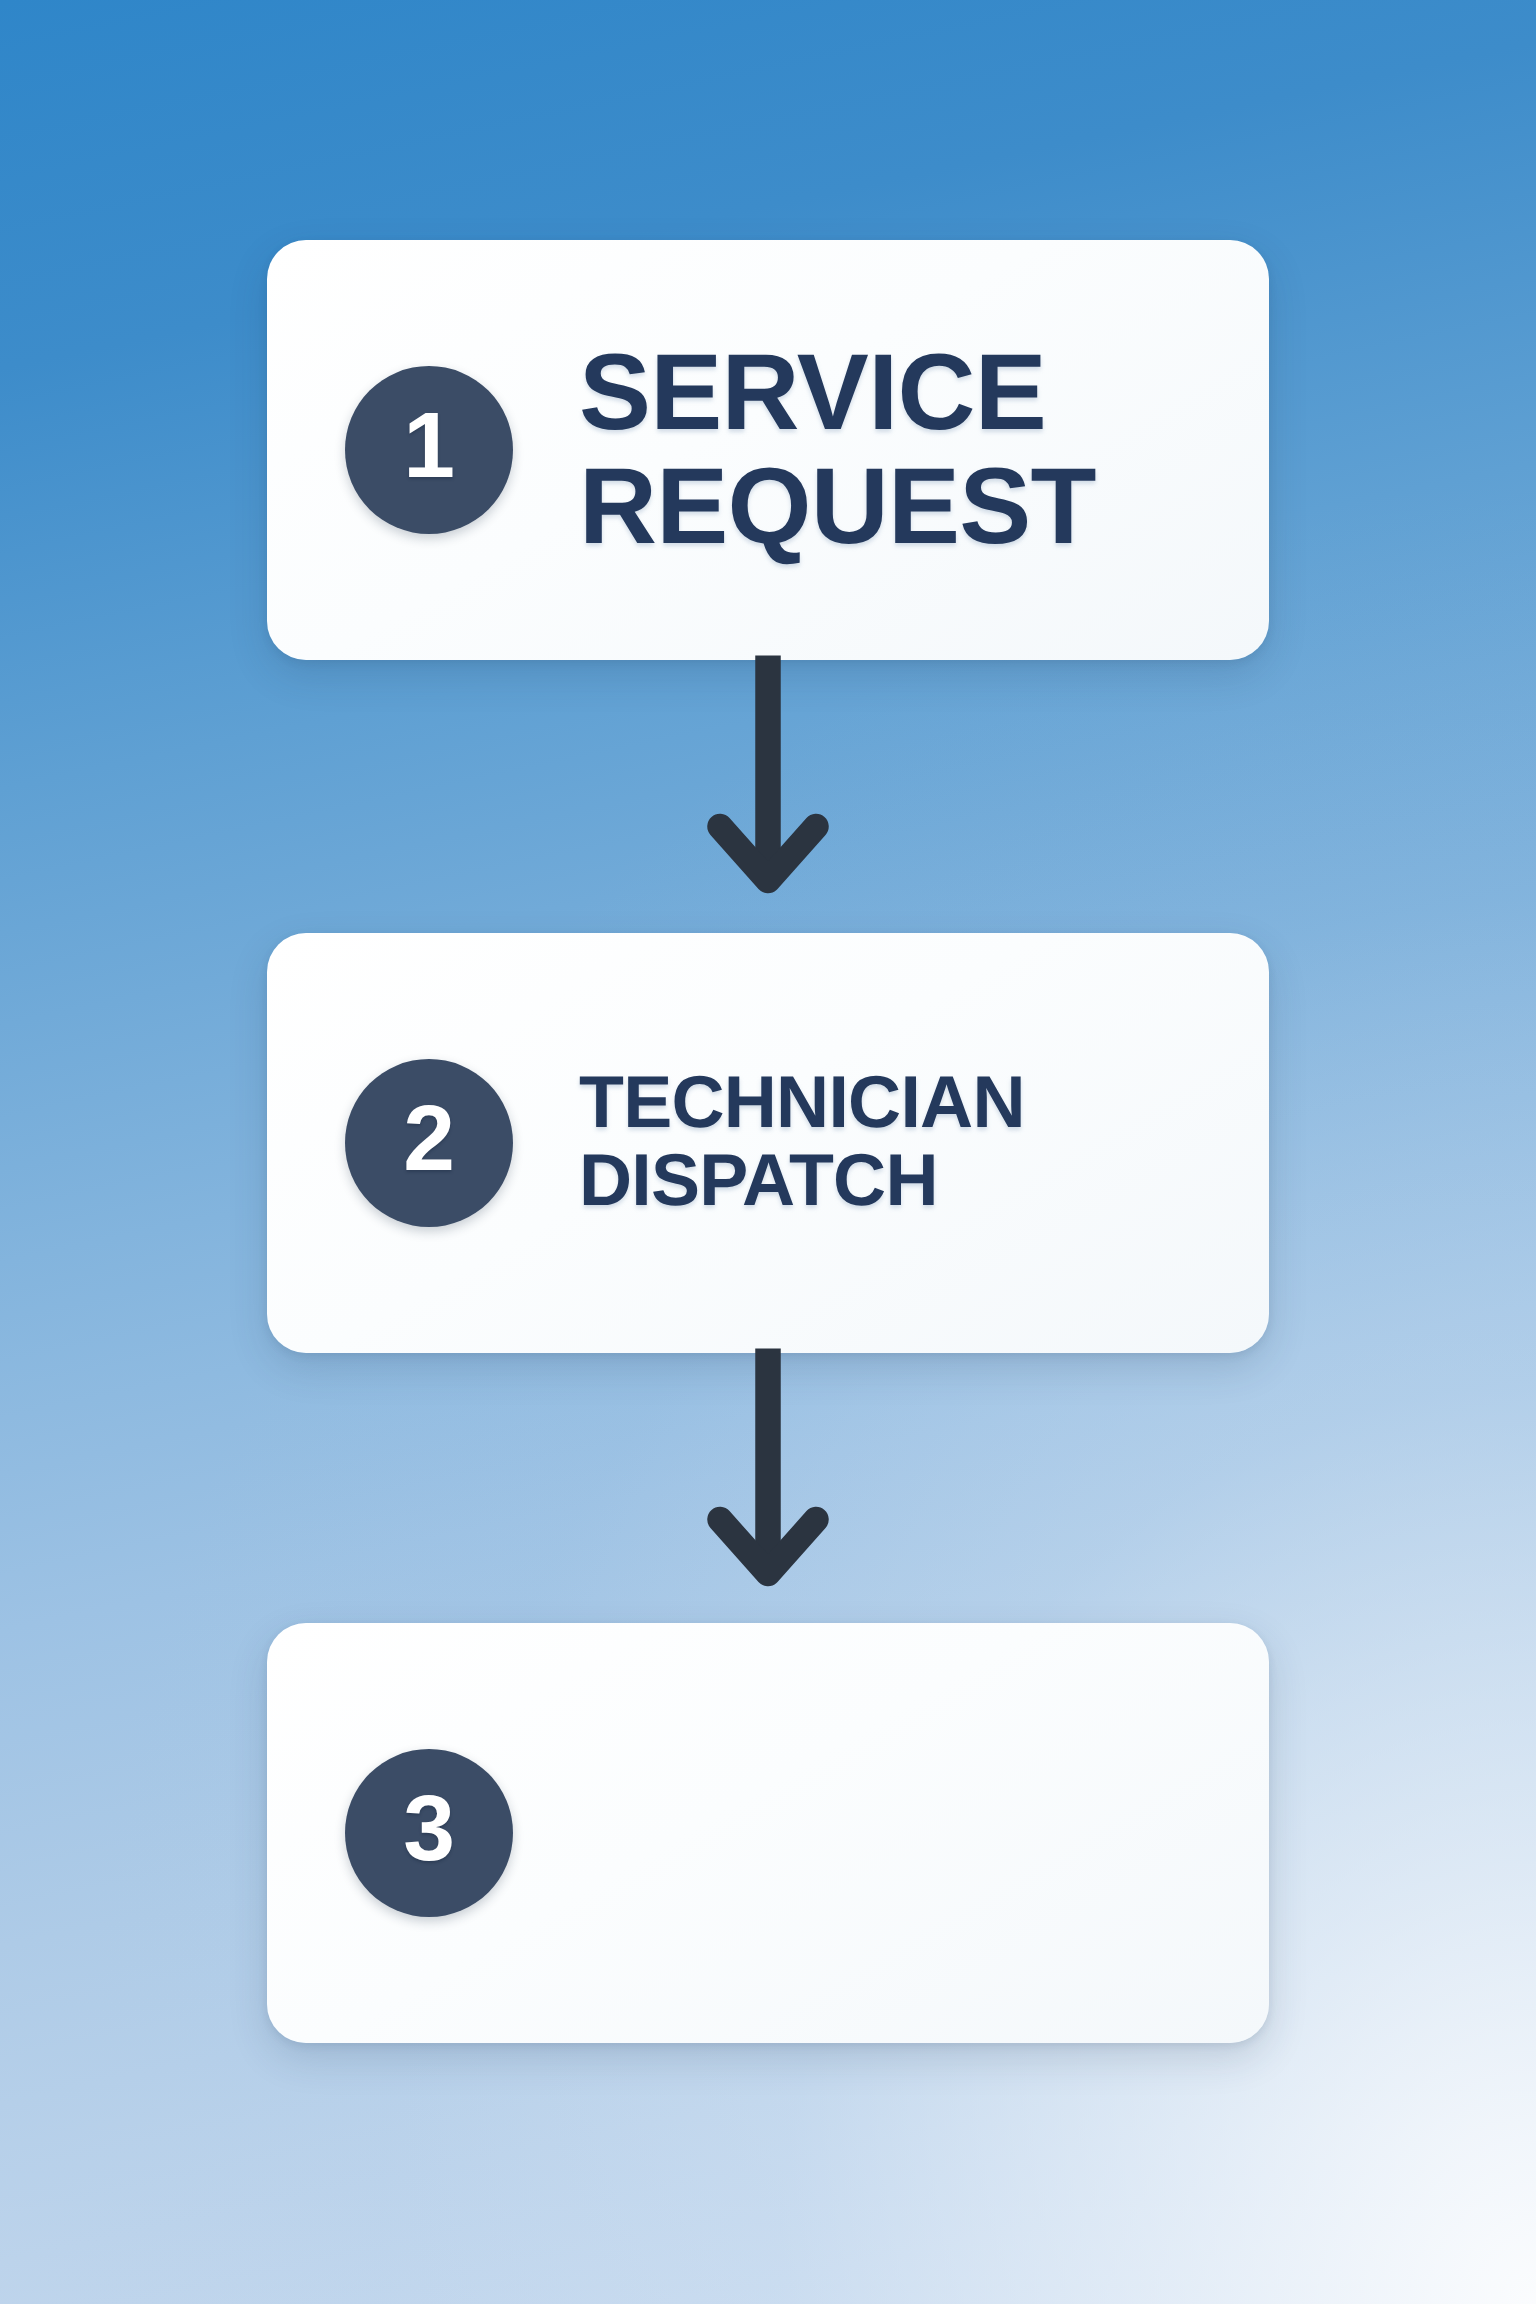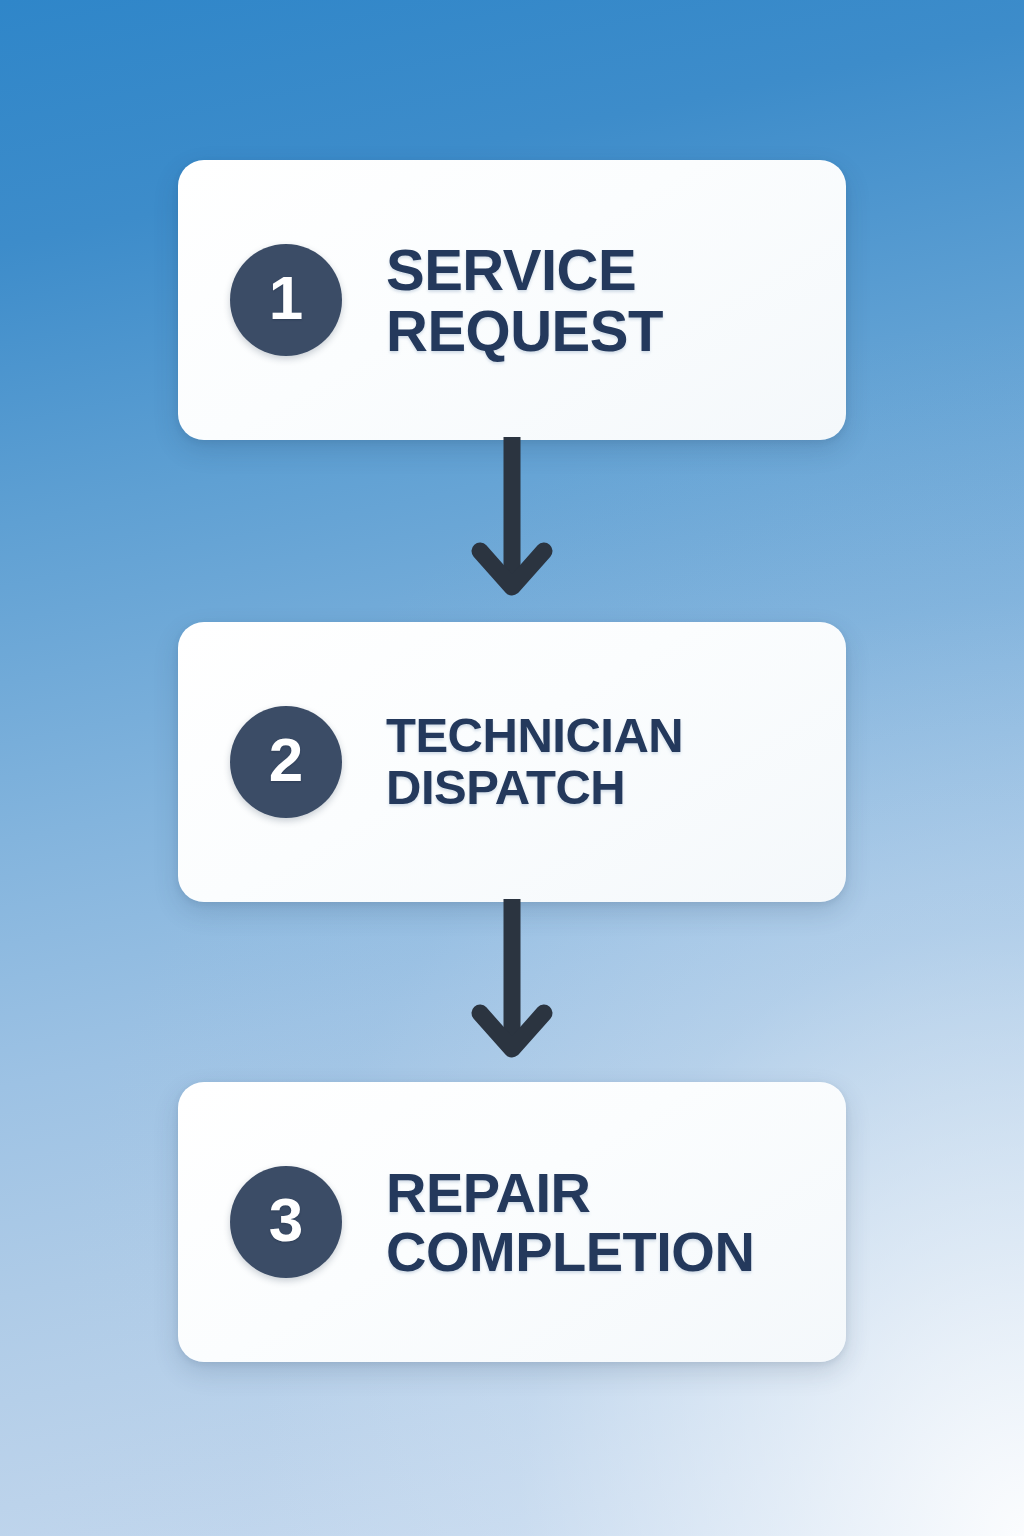--- a/index.html
+++ b/index.html
@@ -89,21 +89,21 @@
     letter-spacing: 0px;
     font-family: "Liberation Sans", sans-serif;
     transform: translateY(-2px);
     text-shadow: 0 1px 2px rgba(20, 34, 56, 0.35);
   }
 
   
   .step-label {
     margin-left: 44px;
     color: #24395c;
-    font-size: 58px;
+    font-size: 72px;
     font-weight: 700;
     line-height: 1.06;
     letter-spacing: -0.5px;
     text-transform: uppercase;
     font-family: "Liberation Sans", sans-serif;
     text-shadow: 0 2px 3px rgba(150, 172, 198, 0.40);
     white-space: pre-line;
   }
   #step-card-2 .step-label { font-size: 49px; }
   #step-card-3 .step-label { font-size: 56px; }
@@ -157,17 +157,15 @@
         <path d="M46 2 L46 150" stroke-linecap="butt"></path>
         <path d="M14 116 L46 152 L78 116"></path>
       </g>
     </svg>
   </div>
 
   <div class="step-card" id="step-card-3">
     <div class="step-badge">
       <span class="step-badge-number">3</span>
     </div>
-    <div class="step-label">REPAIR
-COMPLETION</div>
   </div>
 
 </div>
 
 </body></html>

